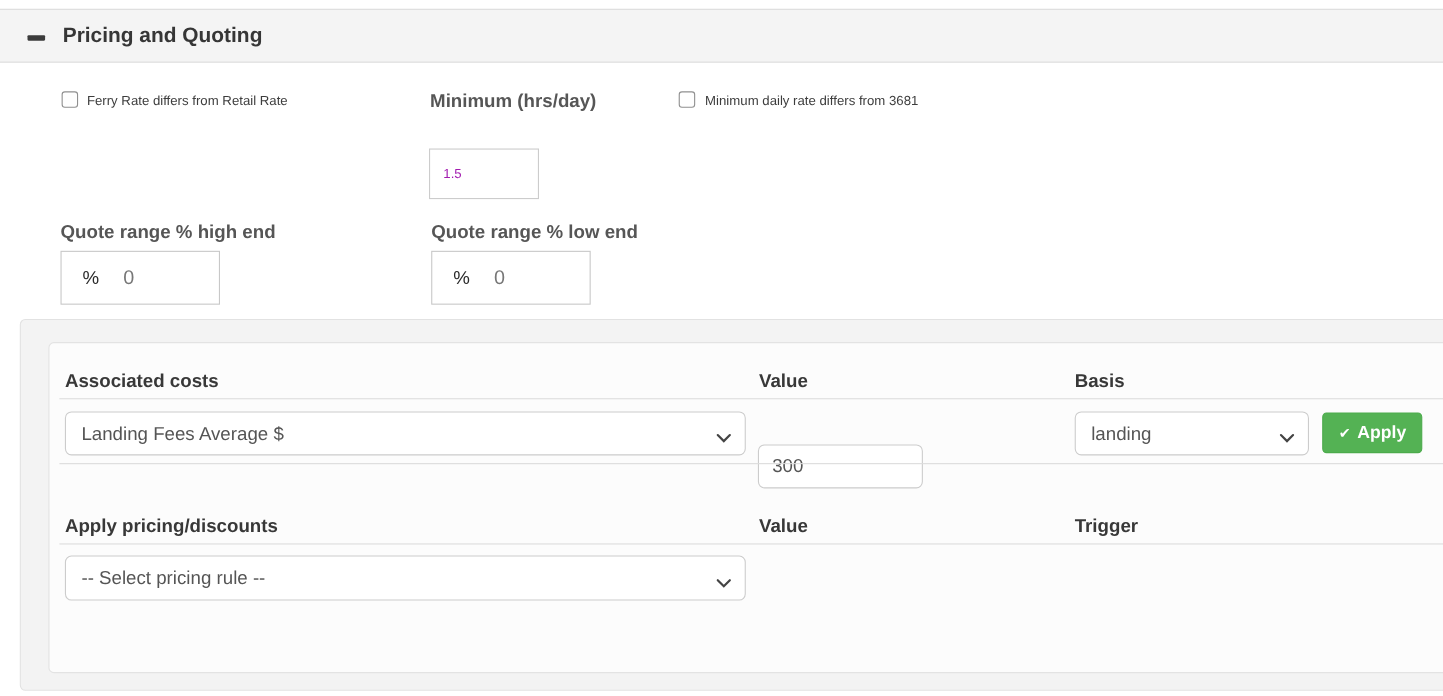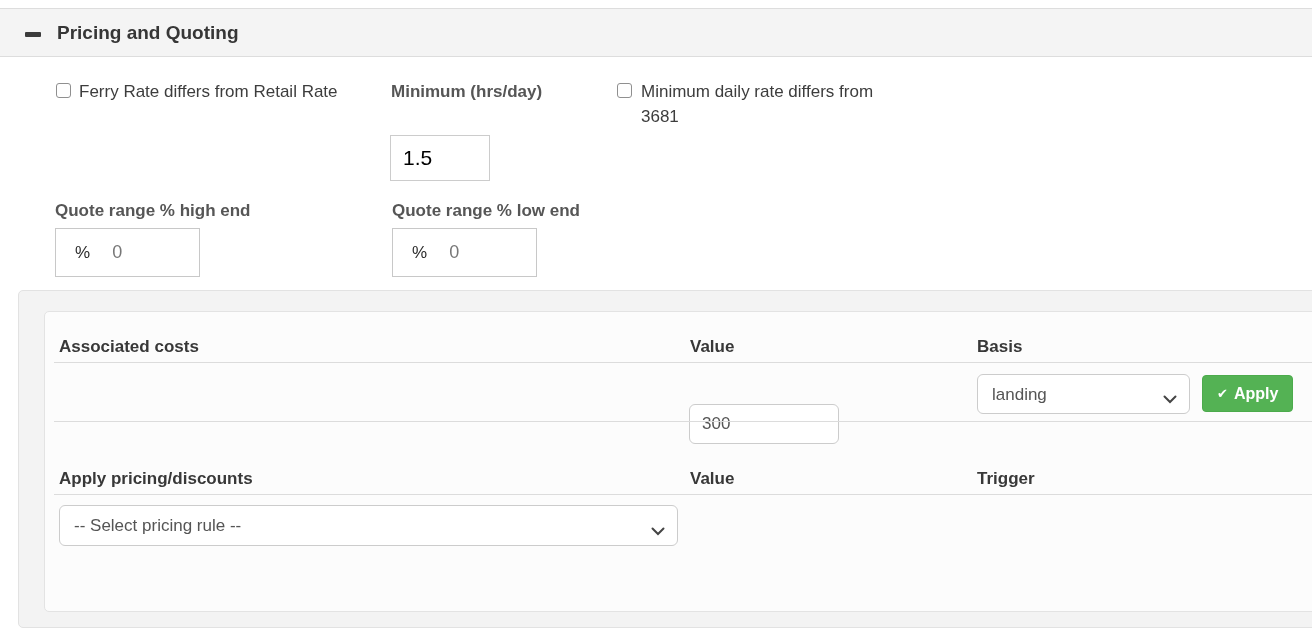--- a/index.html
+++ b/index.html
@@ -31,28 +31,28 @@
   
   .abs { position: absolute; }
 
   
   .chk {
     appearance: none; -webkit-appearance: none;
     width: 15px; height: 15px;
     border: 1px solid #8f8f8f; border-radius: 3px;
     background: #fefefe; cursor: pointer; display: inline-block;
   }
-  .chk-label { font-size: 17px; color: #3d3d3d; line-height: 25px; }
+  .chk-label { font-size: 12px; color: #3d3d3d; line-height: 25px; }
 
   .field-label { font-size: 17px; font-weight: 700; color: #565656; line-height: 21px; }
 
   .text-input {
     border: 1px solid #cccccc; border-radius: 0;
     font-family: "Liberation Sans", "DejaVu Sans", sans-serif;
-    font-size: 21px; color: #000000;
+    font-size: 12px; color: #a21caf;
     padding: 0 12px; background: #fff; outline: none;
   }
 
   .pct-group {
     border: 1px solid #c8c8c8; background: #fff;
     display: flex; align-items: center;
   }
   .pct-prefix { font-size: 17px; color: #2b2b2b; padding-left: 19px; }
   .pct-input {
     border: none; outline: none; background: transparent;
@@ -136,20 +136,28 @@
 
   <div class="outer-panel">
 
     <div class="inner-card">
 
       <div class="card-header" style="left:14px; top:24px;">Associated costs</div>
       <div class="card-header" style="left:645px; top:24px;">Value</div>
       <div class="card-header" style="left:932px; top:24px;">Basis</div>
       <div class="rule" style="top:50px;"></div>
 
+      <div class="select-wrap" style="left:14px; top:62px; width:619px; height:40px;">
+        <select><option>Landing Fees Average $</option></select>
+        <span class="chev">
+          <svg width="14" height="9" viewBox="0 0 14 9">
+              <path d="M1.5 1.5 L7 7 L12.5 1.5" stroke="#444" stroke-width="2" fill="none" stroke-linecap="round"></path>
+            </svg>
+        </span>
+      </div>
 
       <input class="rounded-input abs" style="left: 644px; top: 62px; width: 150px; height: 40px;" value="300">
 
       <div class="select-wrap" style="left:932px; top:62px; width:213px; height:40px;">
         <select><option>landing</option></select>
         <span class="chev">
           <svg width="14" height="9" viewBox="0 0 14 9">
               <path d="M1.5 1.5 L7 7 L12.5 1.5" stroke="#444" stroke-width="2" fill="none" stroke-linecap="round"></path>
             </svg>
         </span>

